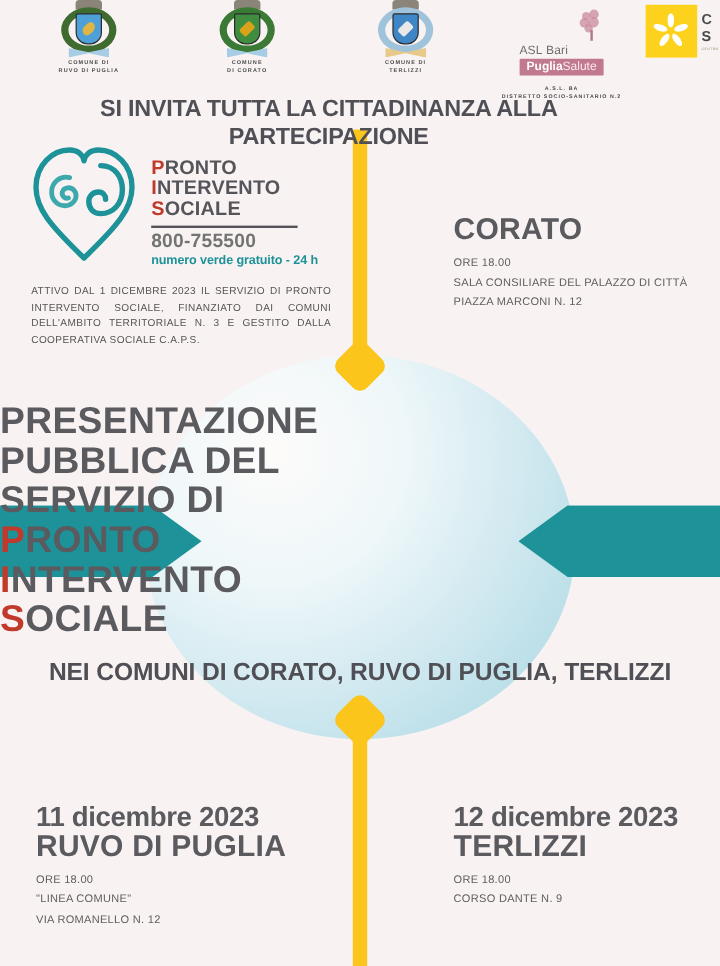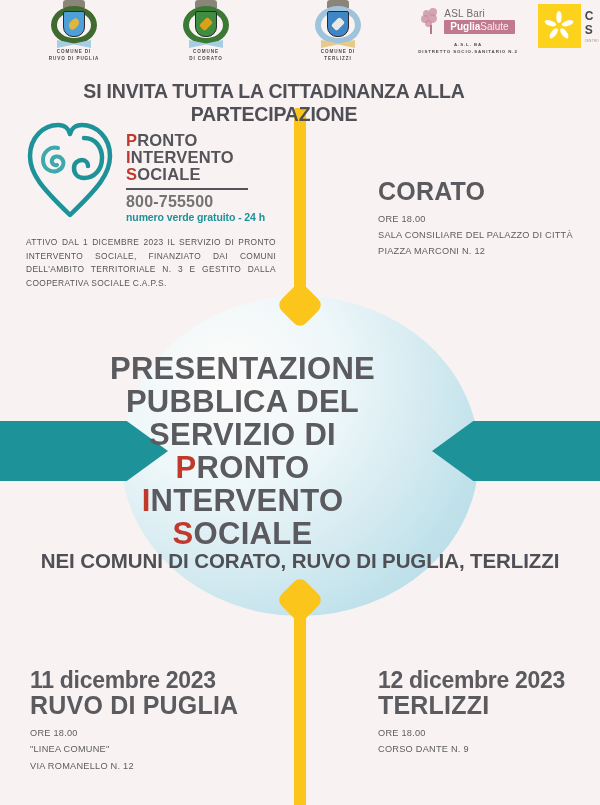--- a/index.html
+++ b/index.html
@@ -96,21 +96,21 @@
     position:absolute;left:50%;bottom:-2px;transform:translateX(-50%);
     width:34px;height:8px;background:#a7cde4;
     clip-path:polygon(0 0,50% 45%,100% 0,100% 100%,50% 55%,0 100%);
   }
   .logo-caption{
     margin-top:3px;
     font-size:4.6px;font-weight:bold;letter-spacing:.9px;
     color:#4a4a4a;text-align:center;line-height:1.5;
     text-transform:uppercase;
   }
-  .asl-logo{display:flex;align-items:center;gap:3px;}
+  .asl-logo{display:flex;align-items:flex-end;gap:3px;flex-direction:column;}
   .asl-tree{
     width:20px;height:26px;position:relative;
   }
   .asl-tree .c{position:absolute;border-radius:50%;background:#c9899c;opacity:.75;}
   .asl-tree .trunk{position:absolute;left:9px;bottom:0;width:2px;height:9px;background:#b4768a;}
   .asl-txt{display:flex;flex-direction:column;}
   .asl-name{font-size:10px;color:#6d6d6d;letter-spacing:.2px;line-height:1.1;}
   .asl-band{
     background:#c0798e;color:#fff;font-size:10px;font-weight:bold;
     padding:1px 6px 2px 6px;margin-top:1px;border-radius:1px;letter-spacing:0;
@@ -173,22 +173,22 @@
   .ev-lines{margin-top:7px;}
   .ev-line{
     font-size:9.2px;color:#5d5d5d;line-height:1.75;letter-spacing:.25px;
   }
   .ev-corato{left:378px;top:178px;}
   .ev-ruvo{left:30px;top:668px;}
   .ev-terlizzi{left:378px;top:668px;}
 
   
   .main-title{
-    position:absolute;left:0;top:352px;width:485px;z-index:5;
-    text-align:center;
+    position:absolute;left:0;top:334px;width:485px;z-index:5;
+    text-align:left;
   }
   .mt-line{
     font-size:31px;font-weight:bold;color:#5a5a5f;
     line-height:1.065;letter-spacing:.3px;
   }
   .mt-line .hl{color:#c0392b;}
 
   .sub-comuni{
     position:absolute;left:0;top:549px;width:600px;z-index:5;
     text-align:center;font-size:20.5px;font-weight:bold;color:#4f4f55;

